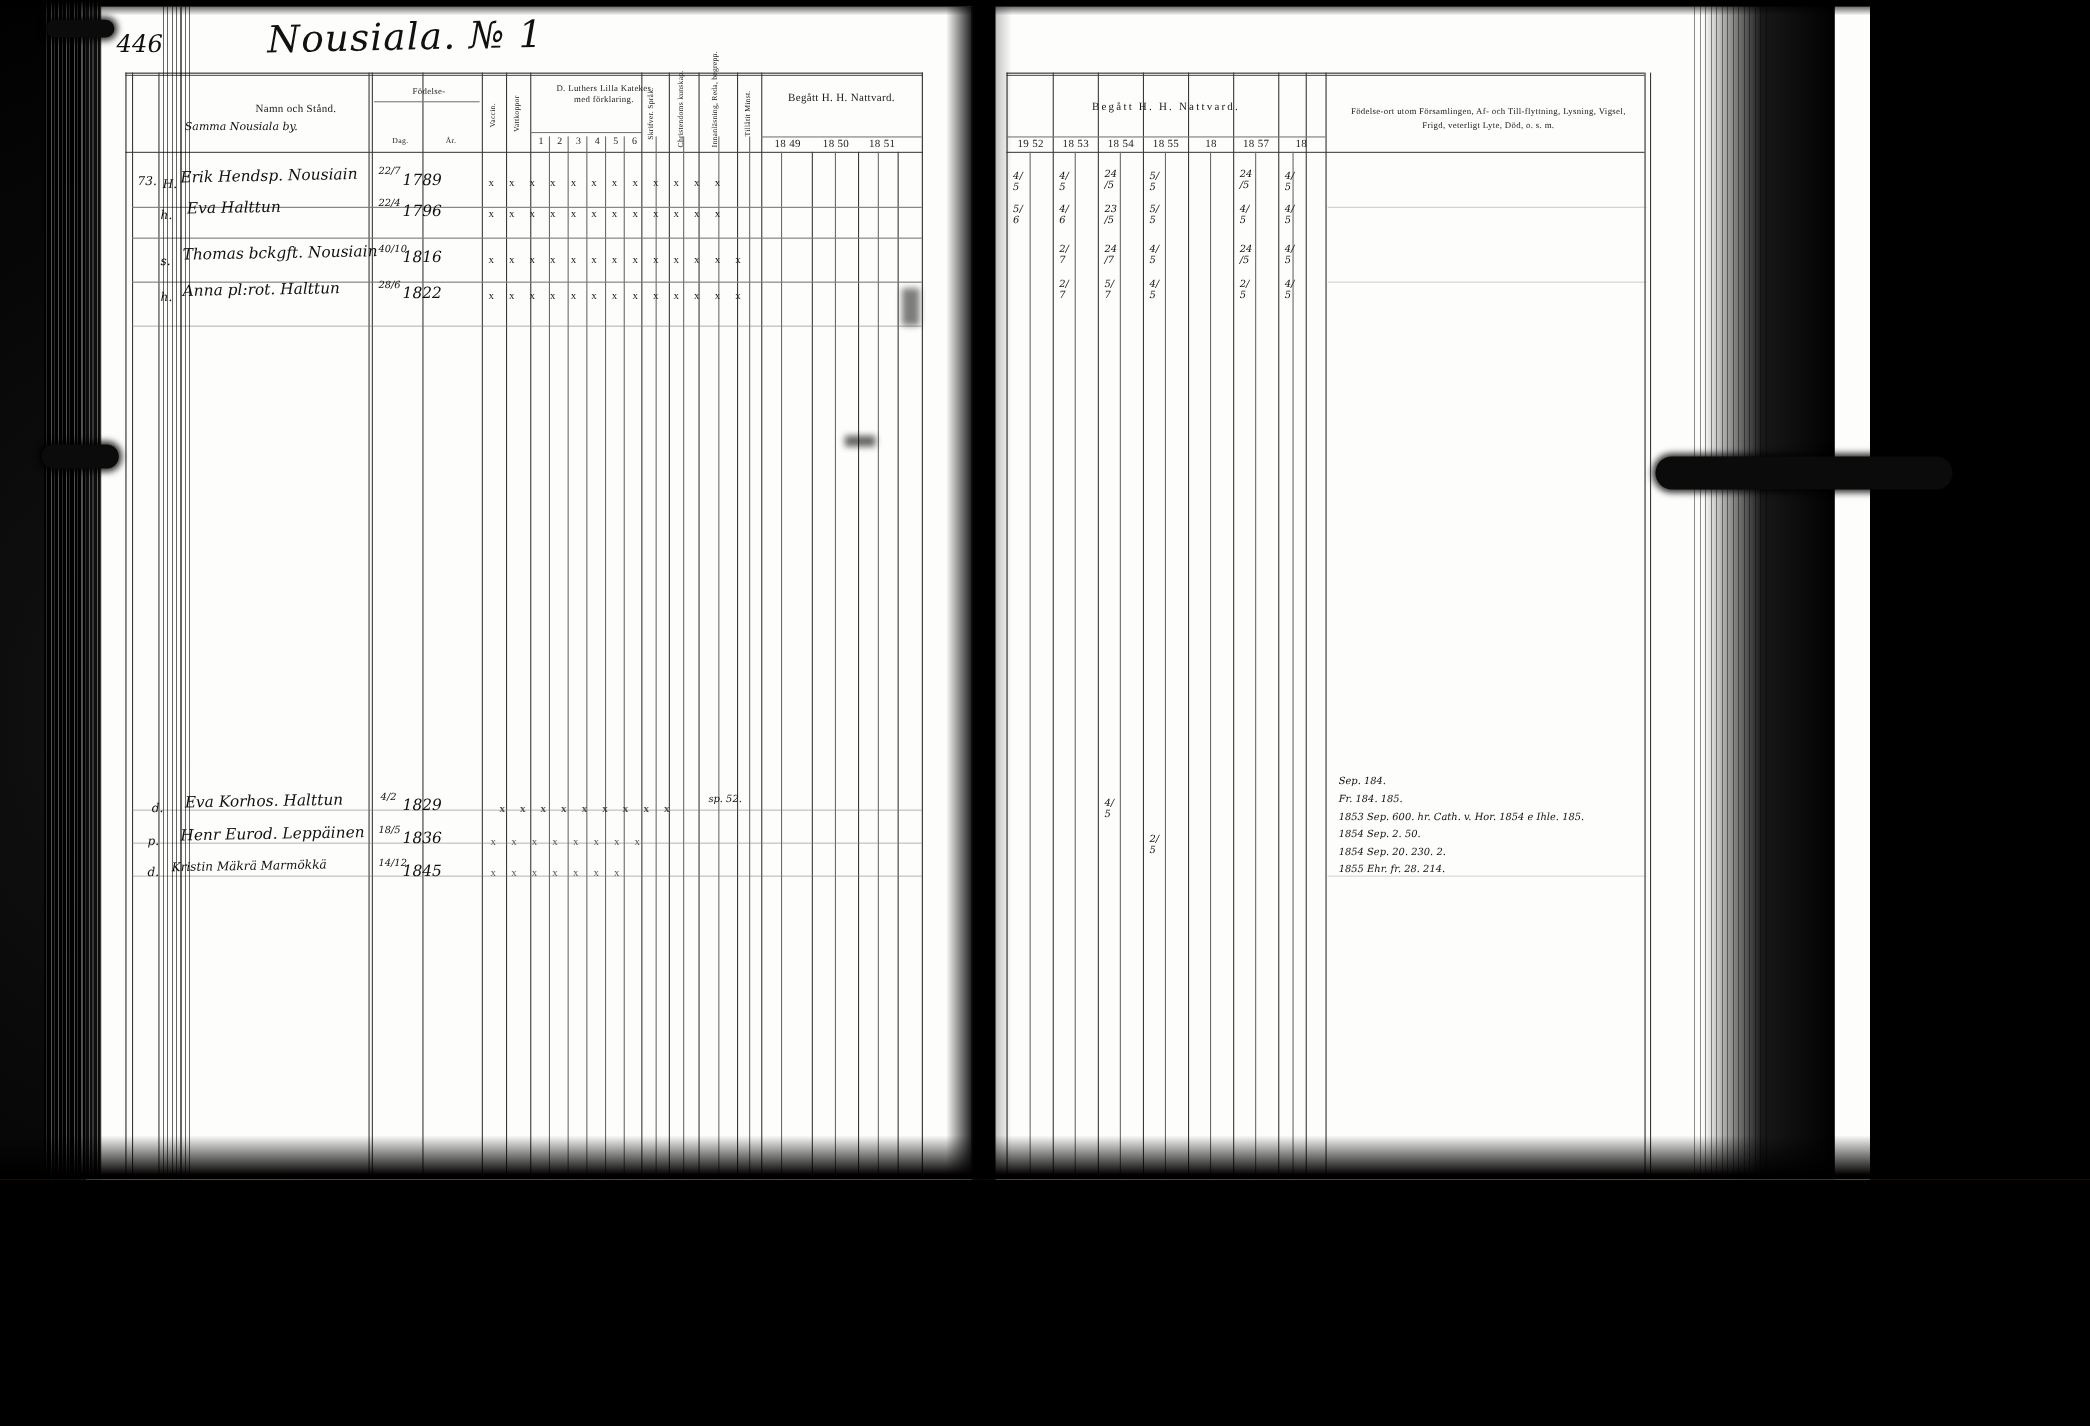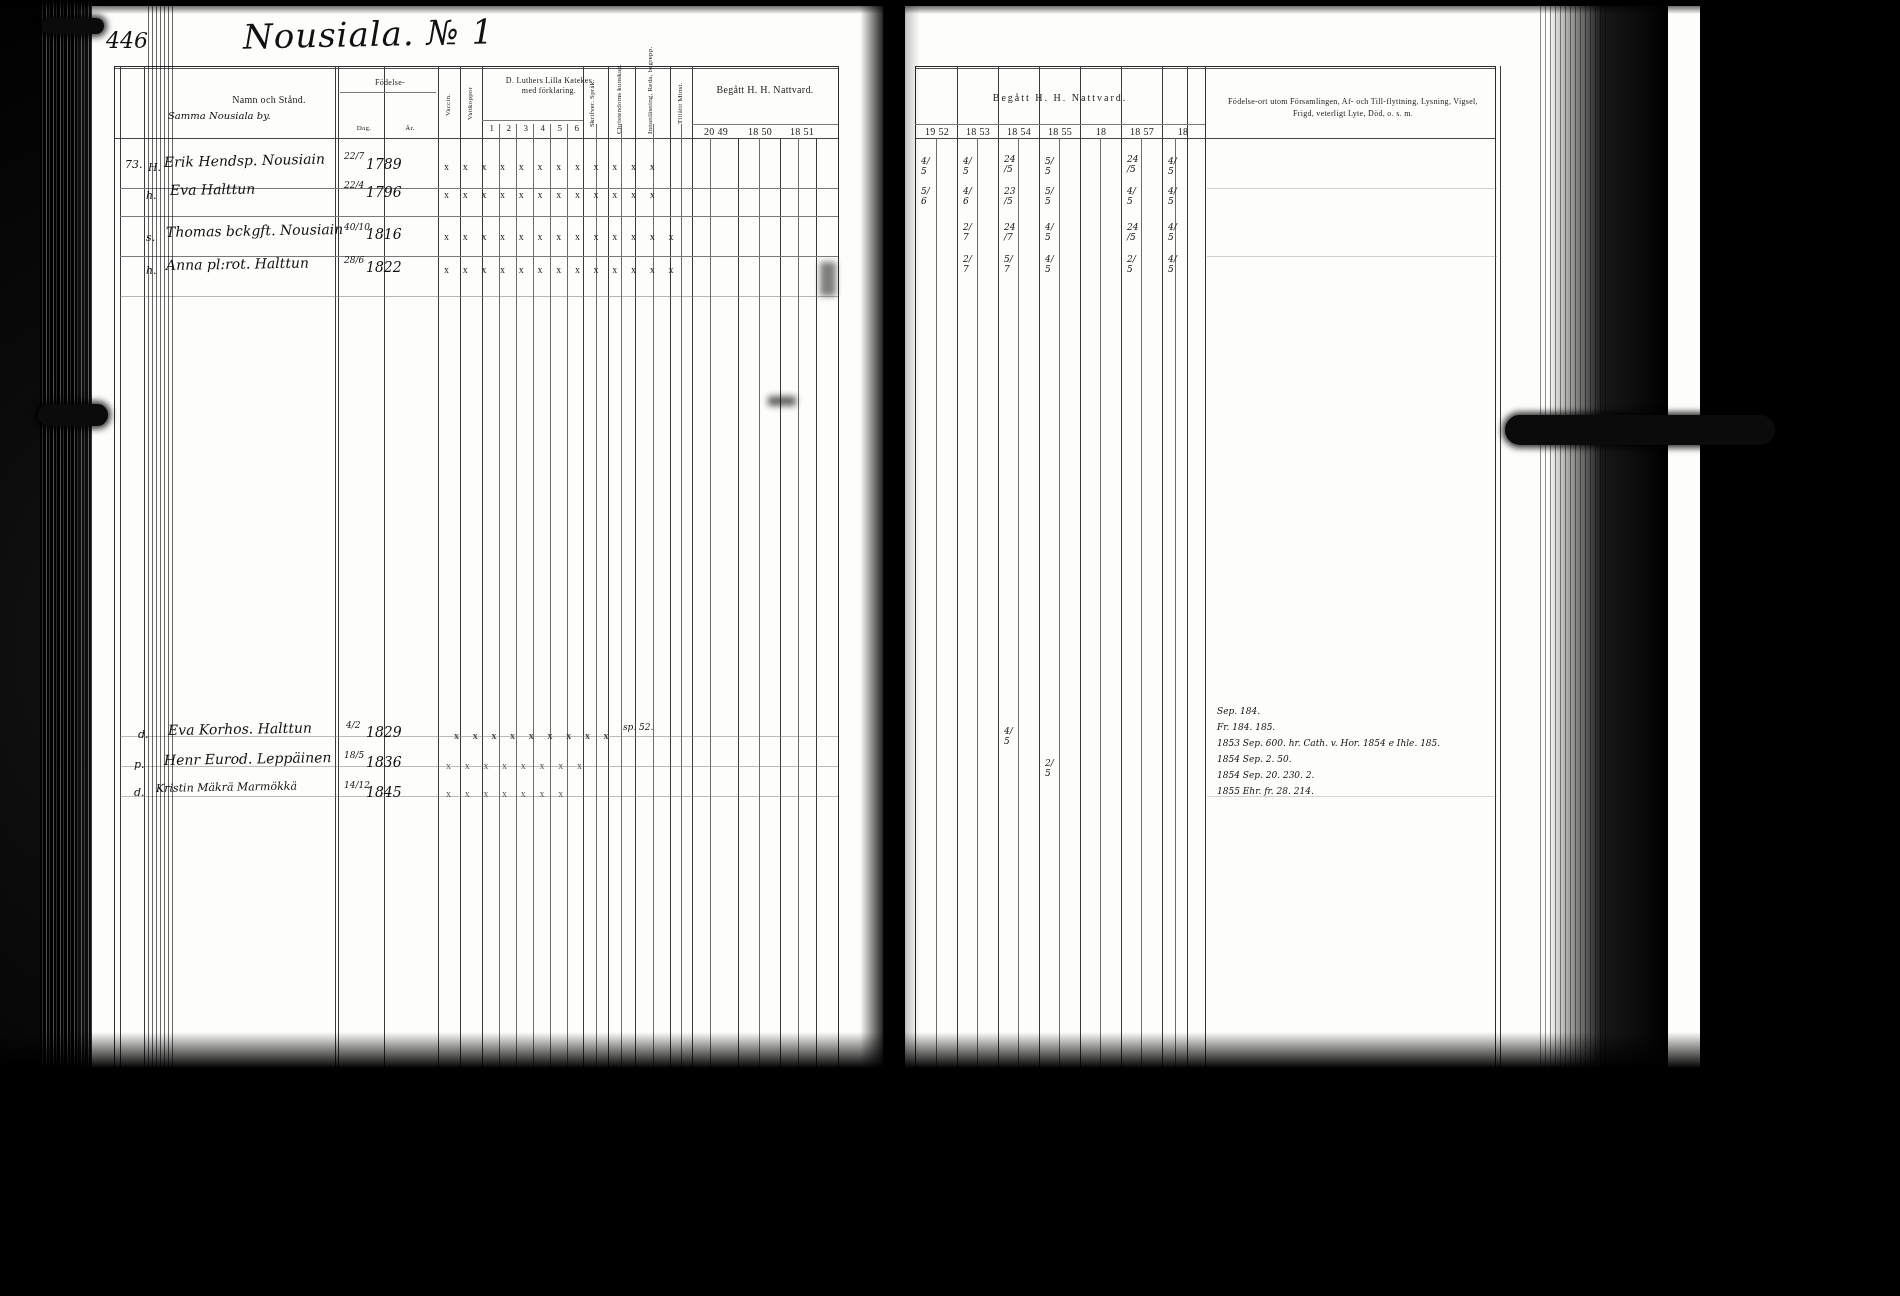--- a/index.html
+++ b/index.html
@@ -262,21 +262,21 @@
       <div class="hdr-text" style="left:474px; top:117px; width:16px; font-size:9px;">5</div>
       <div class="hdr-text" style="left:491px; top:117px; width:16px; font-size:9px;">6</div>
 
       <div class="hdr-text rot" style="left:510px; top:66px; height:62px;">Skrifver. Språk.</div>
       <div class="hdr-text rot" style="left:537px; top:66px; height:62px;">Christendoms kunskap.</div>
       <div class="hdr-text rot" style="left:568px; top:66px; height:62px;">Innanläsning, Reda, begrepp.</div>
       <div class="hdr-text rot" style="left:598px; top:66px; height:62px;">Tillåtit Minst.</div>
 
       <div class="hdr-text hdr-mid" style="left:616px; top:78px; width:142px;">Begått H. H. Nattvard.</div>
       <div class="hline thin" style="left:614px; top:118px; width:146px;"></div>
-      <div class="hdr-text" style="left:616px; top:120px; width:44px; font-size:10px;">20 49</div>
+      <div class="hdr-text" style="left:616px; top:120px; width:44px; font-size:10px;">18 49</div>
       <div class="hdr-text" style="left:662px; top:120px; width:40px; font-size:10px;">18 50</div>
       <div class="hdr-text" style="left:704px; top:120px; width:40px; font-size:10px;">18 51</div>
 
       <div class="hline thin" style="left:42px; top:182px; width:718px;"></div>
       <div class="hline thin" style="left:42px; top:210px; width:718px;"></div>
       <div class="hline thin" style="left:42px; top:250px; width:718px;"></div>
       <div class="hline thin" style="left:42px; top:290px; width:718px; opacity:0.55;"></div>
       <div class="hline thin" style="left:42px; top:730px; width:718px; opacity:0.5;"></div>
       <div class="hline thin" style="left:42px; top:760px; width:718px; opacity:0.5;"></div>
       <div class="hline thin" style="left:42px; top:790px; width:718px; opacity:0.5;"></div>
@@ -317,21 +317,21 @@
       <div class="hw hw-xs" style="left:266px; top:744px;">18/5</div>
       <div class="hw hw-md" style="left:288px; top:748px;">1836</div>
       <div class="xmarks" style="left:368px; top:754px; opacity:0.75;">x x x x x x x x</div>
 
       <div class="hw hw-sm" style="left:56px; top:780px;">d.</div>
       <div class="hw hw-sm" style="left:78px; top:776px; transform:rotate(-1deg);">Kristin Mäkrä Marmökkä</div>
       <div class="hw hw-xs" style="left:266px; top:774px;">14/12</div>
       <div class="hw hw-md" style="left:288px; top:778px;">1845</div>
       <div class="xmarks" style="left:368px; top:782px; opacity:0.75;">x x x x  x x x</div>
 
-      <div class="hw hw-xs" style="left:545px; top:716px;">sp. 52.</div>
+      <div class="hw hw-xs" style="left:545px; top:716px;padding-left:21px;">sp. 52.</div>
 
       <div class="smudge" style="left:690px; top:390px; width:28px; height:10px; opacity:0.6;"></div>
       <div class="smudge" style="left:742px; top:256px; width:16px; height:34px; opacity:0.5;"></div>
     </div>
 
     <div class="page right">
 
       <div class="hline" style="left:10px; top:60px; width:580px; background:#2b2b2b;"></div>
       <div class="hline" style="left:10px; top:62px; width:580px; background:#555;"></div>
       <div class="hline" style="left:10px; top:132px; width:580px; background:#444;"></div>

